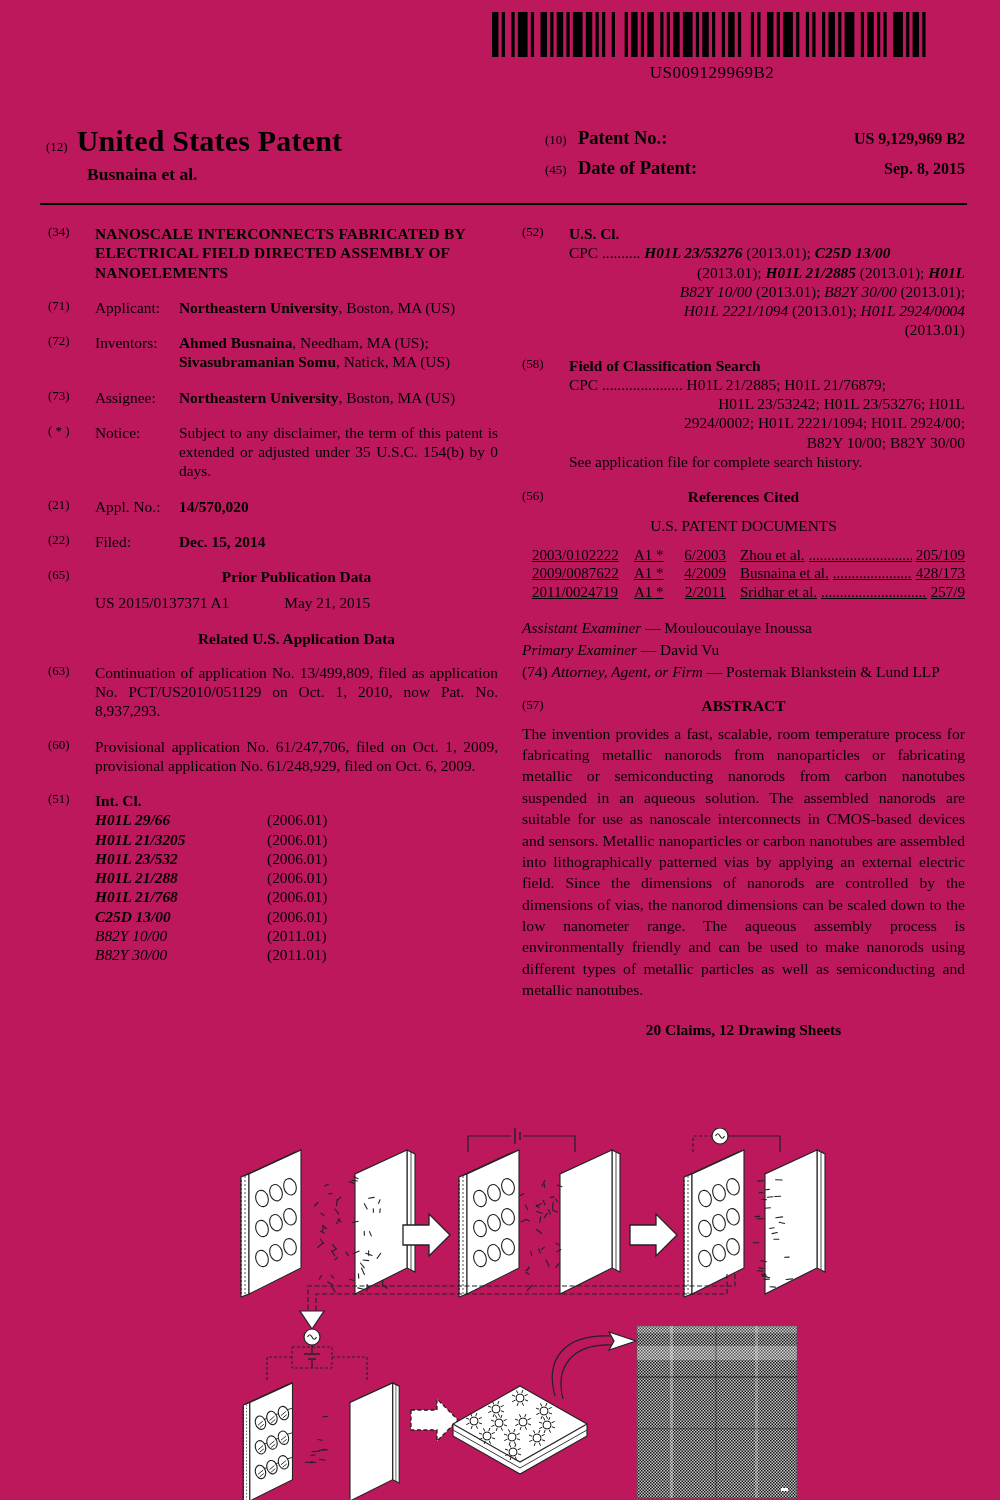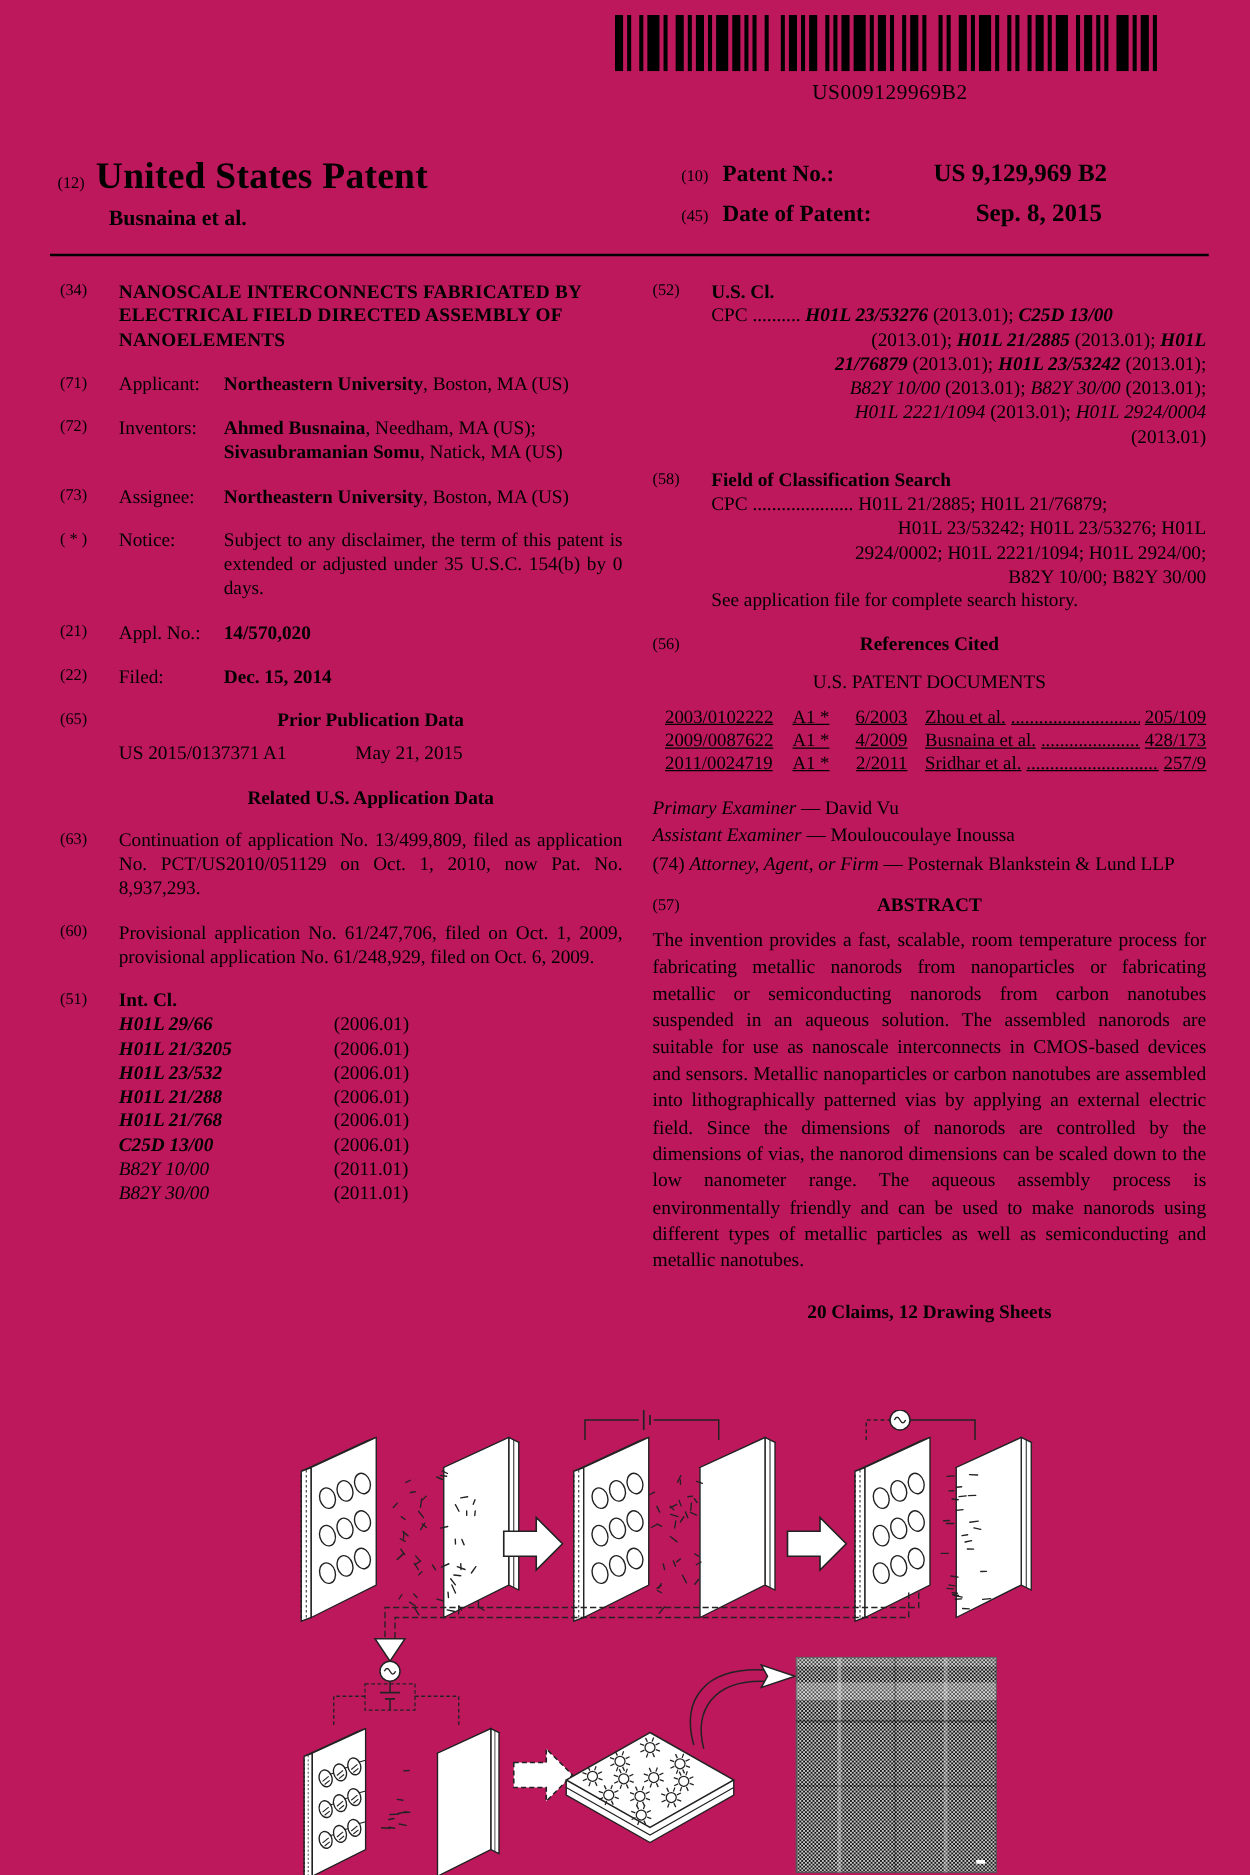--- a/index.html
+++ b/index.html
@@ -11,21 +11,21 @@
   .barcode-text{font-size:17px;letter-spacing:.5px;margin-top:1px;}
   
   .hdr-left{position:absolute;left:46px;top:122px;}
   .hdr-title-row{display:flex;align-items:baseline;gap:9px;}
   .hdr-title{font-size:30px;font-weight:700;margin:0;letter-spacing:.2px;}
   .hdr-byline{font-weight:700;font-size:17.5px;margin:4px 0 0 41px;}
   .hdr-right{position:absolute;left:545px;top:127px;width:420px;}
   .hdr-row{display:flex;align-items:baseline;margin-bottom:7px;}
   .hdr-row .paren{width:33px;flex:none;}
   .hdr-lbl{font-weight:700;font-size:18.5px;}
-  .hdr-val{font-weight:700;font-size:20px;flex:1;text-align:center;}
+  .hdr-val{font-weight:700;font-size:16px;flex:1;text-align:right;}
   .rule{position:absolute;left:40px;right:33px;top:203px;border-top:2px solid #000;}
   
   .cols{position:absolute;left:48px;top:224px;width:917px;display:flex;gap:24px;}
   .col-l{width:450px;flex:none;}
   .col-r{flex:1;min-width:0;}
   .sec{display:flex;margin-bottom:16px;}
   .sec .num{flex:none;width:47px;}
   .secbody{flex:1;min-width:0;}
   .b{font-weight:700;}
   .i{font-style:italic;}
@@ -270,21 +270,20 @@
 
     <div class="col-r">
 
       <div class="sec">
         <span class="num paren">(52)</span>
         <div class="secbody">
           <div class="b">U.S. Cl.</div>
           <div>
             <div class="cpcline l"><span class="n">CPC .......... </span><span class="bi">H01L 23/53276</span><span class="n"> (2013.01); </span><span class="bi">C25D 13/00</span></div>
             <div class="cpcline r"><span class="n">(2013.01); </span><span class="bi">H01L 21/2885</span><span class="n"> (2013.01); </span><span class="bi">H01L</span></div>
-            <div class="cpcline r"><span class="bi">21/76879</span><span class="n"> (2013.01); </span><span class="bi">H01L 23/53242</span><span class="n"> (2013.01);</span></div>
             <div class="cpcline r"><span class="i">B82Y 10/00</span><span class="n"> (2013.01); </span><span class="i">B82Y 30/00</span><span class="n"> (2013.01);</span></div>
             <div class="cpcline r"><span class="i">H01L 2221/1094</span><span class="n"> (2013.01); </span><span class="i">H01L 2924/0004</span></div>
             <div class="cpcline r"><span class="n">(2013.01)</span></div>
           </div>
         </div>
       </div>
 
       <div class="sec">
         <span class="num paren">(58)</span>
         <div class="secbody">
@@ -325,22 +324,22 @@
               <span class="kind">A1 *</span>
               <span class="rdate">2/2011</span>
               <span class="rname">Sridhar et al.</span>
               <span class="dots">....................................</span>
               <span class="cls">257/9</span>
             </div>
         </div>
       </div>
 
       <div class="examblock">
+        <div class="exam"><span class="i">Assistant Examiner</span><span> — Mouloucoulaye Inoussa</span></div>
         <div class="exam"><span class="i">Primary Examiner</span><span> — David Vu</span></div>
-        <div class="exam"><span class="i">Assistant Examiner</span><span> — Mouloucoulaye Inoussa</span></div>
         <div class="att"><span>(74) </span><span class="i">Attorney, Agent, or Firm</span><span> — Posternak Blankstein &amp; Lund LLP</span></div>
       </div>
 
       <div>
         <div class="headrow">
           <span class="num paren">(57)</span>
           <div class="chead">ABSTRACT</div>
         </div>
         <div class="abstract-text">The invention provides a fast, scalable, room temperature process for fabricating metallic nanorods from nanoparticles or fabricating metallic or semiconducting nanorods from carbon nanotubes suspended in an aqueous solution. The assembled nanorods are suitable for use as nanoscale interconnects in CMOS-based devices and sensors. Metallic nanoparticles or carbon nanotubes are assembled into lithographically patterned vias by applying an external electric field. Since the dimensions of nanorods are controlled by the dimensions of vias, the nanorod dimensions can be scaled down to the low nanometer range. The aqueous assembly process is environmentally friendly and can be used to make nanorods using different types of metallic particles as well as semiconducting and metallic nanotubes.</div>
         <div class="claims">20 Claims, 12 Drawing Sheets</div>

